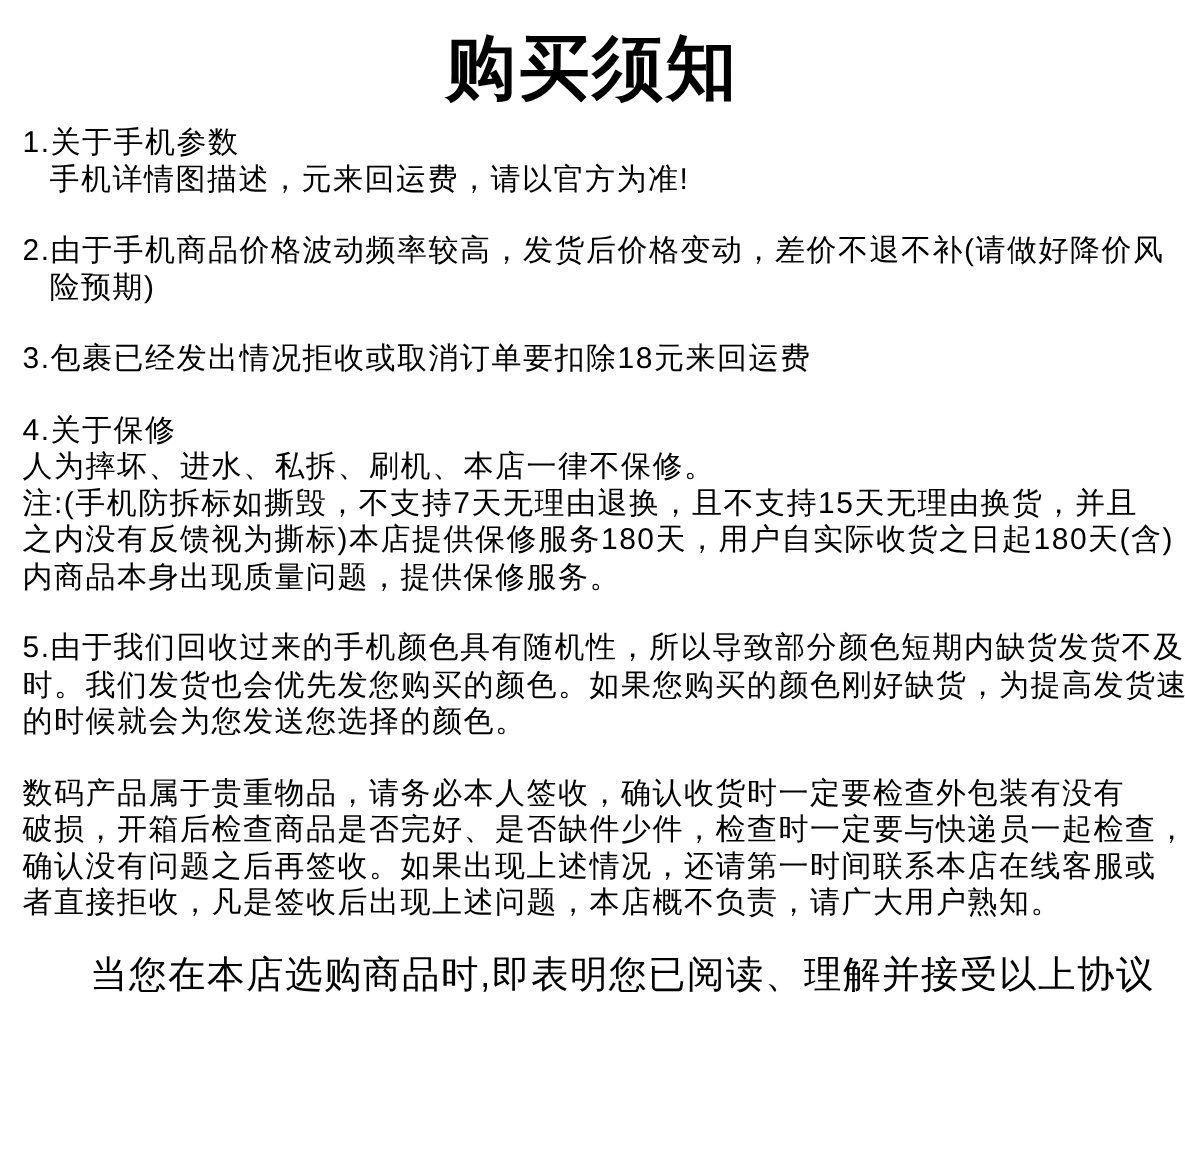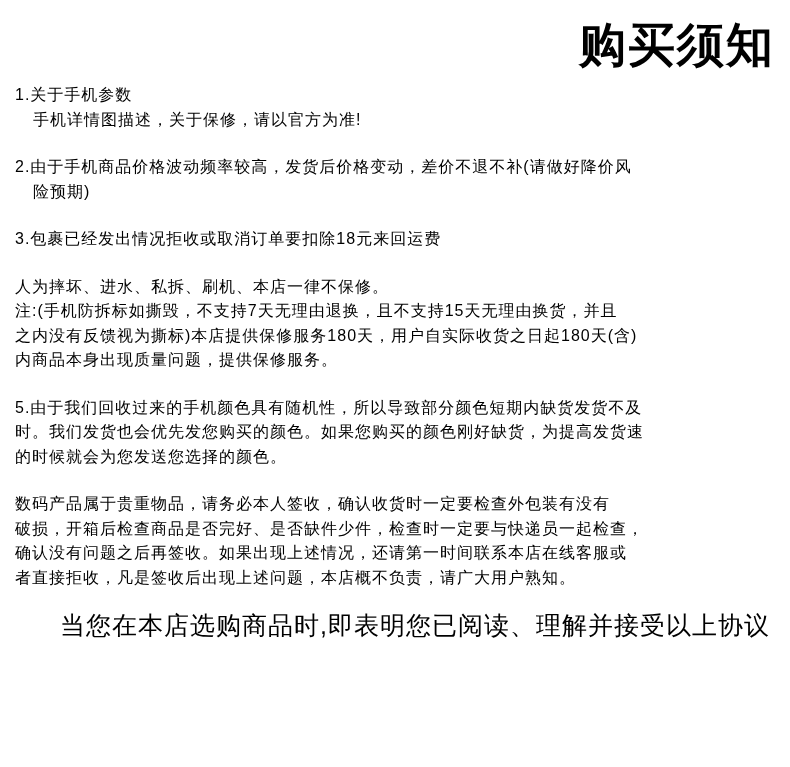--- a/index.html
+++ b/index.html
@@ -19,29 +19,29 @@
     width: 790px;
     height: 767px;
     padding: 14px 15px 0 15px;
     background: #ffffff;
   }
   .title {
     margin: 0 0 7px 0;
     font-size: 47px;
     line-height: 62px;
     font-weight: 900;
-    text-align: right;
+    text-align: center;
     letter-spacing: 2px;
     white-space: nowrap;
   }
   .section {
     margin: 0 0 23px 0;
   }
   .line {
-    font-size: 16px;
+    font-size: 20px;
     line-height: 24.5px;
     letter-spacing: 1px;
     white-space: nowrap;
   }
   .line.indent {
     padding-left: 18px;
   }
   .footer-line {
     padding-left: 45px;
     font-size: 25px;
@@ -52,33 +52,34 @@
 </style>
 </head>
 <body>
 
 <div class="doc">
 
   <h1 class="title">购买须知</h1>
 
   <div class="section">
     <div class="line">1.关于手机参数</div>
-    <div class="line indent">手机详情图描述，关于保修，请以官方为准!</div>
+    <div class="line indent">手机详情图描述，元来回运费，请以官方为准!</div>
   </div>
 
   <div class="section">
     <div class="line">2.由于手机商品价格波动频率较高，发货后价格变动，差价不退不补(请做好降价风</div>
     <div class="line indent">险预期)</div>
   </div>
 
   <div class="section">
     <div class="line">3.包裹已经发出情况拒收或取消订单要扣除18元来回运费</div>
   </div>
 
   <div class="section">
+    <div class="line">4.关于保修</div>
     <div class="line">人为摔坏、进水、私拆、刷机、本店一律不保修。</div>
     <div class="line">注:(手机防拆标如撕毁，不支持7天无理由退换，且不支持15天无理由换货，并且</div>
     <div class="line">之内没有反馈视为撕标)本店提供保修服务180天，用户自实际收货之日起180天(含)</div>
     <div class="line">内商品本身出现质量问题，提供保修服务。</div>
   </div>
 
   <div class="section">
     <div class="line">5.由于我们回收过来的手机颜色具有随机性，所以导致部分颜色短期内缺货发货不及</div>
     <div class="line">时。我们发货也会优先发您购买的颜色。如果您购买的颜色刚好缺货，为提高发货速</div>
     <div class="line">的时候就会为您发送您选择的颜色。</div>

